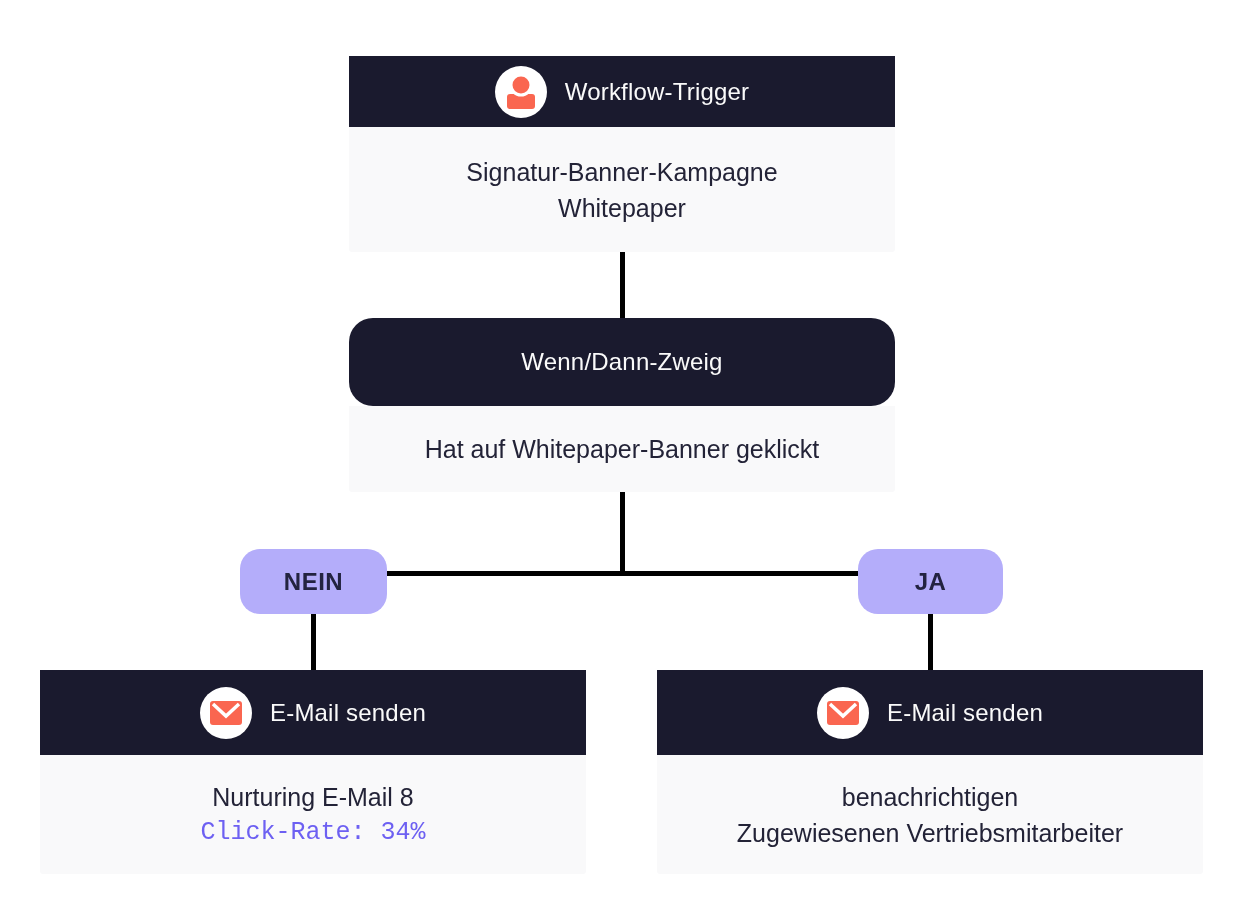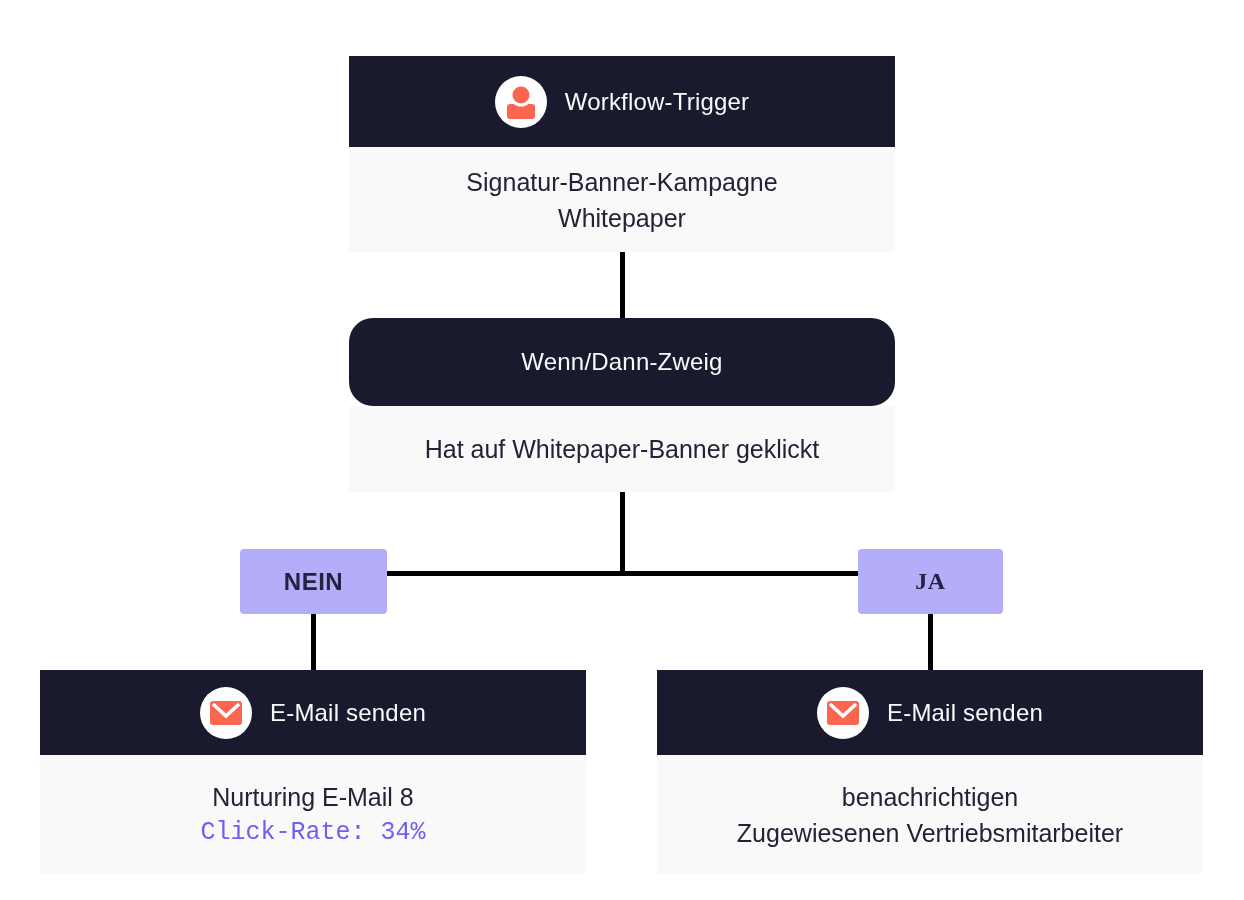--- a/index.html
+++ b/index.html
@@ -38,21 +38,21 @@
     width: 52px; height: 52px;
     background: #ffffff;
     border-radius: 50%;
     display: flex; align-items: center; justify-content: center;
     flex: 0 0 auto;
   }
 
   .branch-label {
     position: absolute;
     background: #b4adfa;
-    border-radius: 4px;
+    border-radius: 20px;
     display: flex; align-items: center; justify-content: center;
     font-size: 24px;
     font-weight: 700;
     color: #232340;
     letter-spacing: 0.5px;
   }
 
   .stat-line { color: #6d60f2; font-family: Liberation Mono, monospace; }
 </style>
 </head>
@@ -60,21 +60,21 @@
 
 <div class="canvas">
 
   <div class="line" style="left:620px; top:252px; width:5px; height:66px;"></div>
   <div class="line" style="left:620px; top:492px; width:5px; height:84px;"></div>
   <div class="line" style="left:387px; top:571px; width:471px; height:5px;"></div>
   <div class="line" style="left:311px; top:614px; width:5px; height:56px;"></div>
   <div class="line" style="left:928px; top:614px; width:5px; height:56px;"></div>
 
   <div class="node" style="left:349px; top:56px; width:546px; height:196px;">
-    <div class="node-header" style="height:91px;">
+    <div class="node-header" style="height:71px;">
       <span class="icon-circle">
         <svg width="52" height="52" viewBox="0 0 52 52">
           <rect x="12" y="28" width="28" height="15" rx="3" fill="#fa6650"></rect>
           <circle cx="26" cy="19" r="10" fill="#fa6650" stroke="#ffffff" stroke-width="3"></circle>
         </svg>
       </span>
       <span>Workflow-Trigger</span>
     </div>
     <div class="node-body">
       <div>Signatur-Banner-Kampagne</div>
@@ -86,21 +86,21 @@
     <div class="node-header" style="height:88px;border-radius:24px;">
       <span>Wenn/Dann-Zweig</span>
     </div>
     <div class="node-body">
       <div>Hat auf Whitepaper-Banner geklickt</div>
     </div>
   </div>
 
   <div class="branch-label" style="left:240px; top:549px; width:147px; height:65px;">NEIN</div>
 
-  <div class="branch-label" style="left:858px; top:549px; width:145px; height:65px;font-family:Liberation Serif, serif;">JA</div>
+  <div class="branch-label" style="left:858px; top:549px; width:145px; height:65px;">JA</div>
 
   <div class="node" style="left:40px; top:670px; width:546px; height:204px;">
     <div class="node-header" style="height:85px;">
       <span class="icon-circle">
         <svg width="52" height="52" viewBox="0 0 52 52">
           <rect x="10" y="14" width="32" height="24" rx="3" fill="#fa6650"></rect>
           <polyline points="13,17 26,29 39,17" fill="none" stroke="#ffffff" stroke-width="3.5"></polyline>
         </svg>
       </span>
       <span>E-Mail senden</span>

